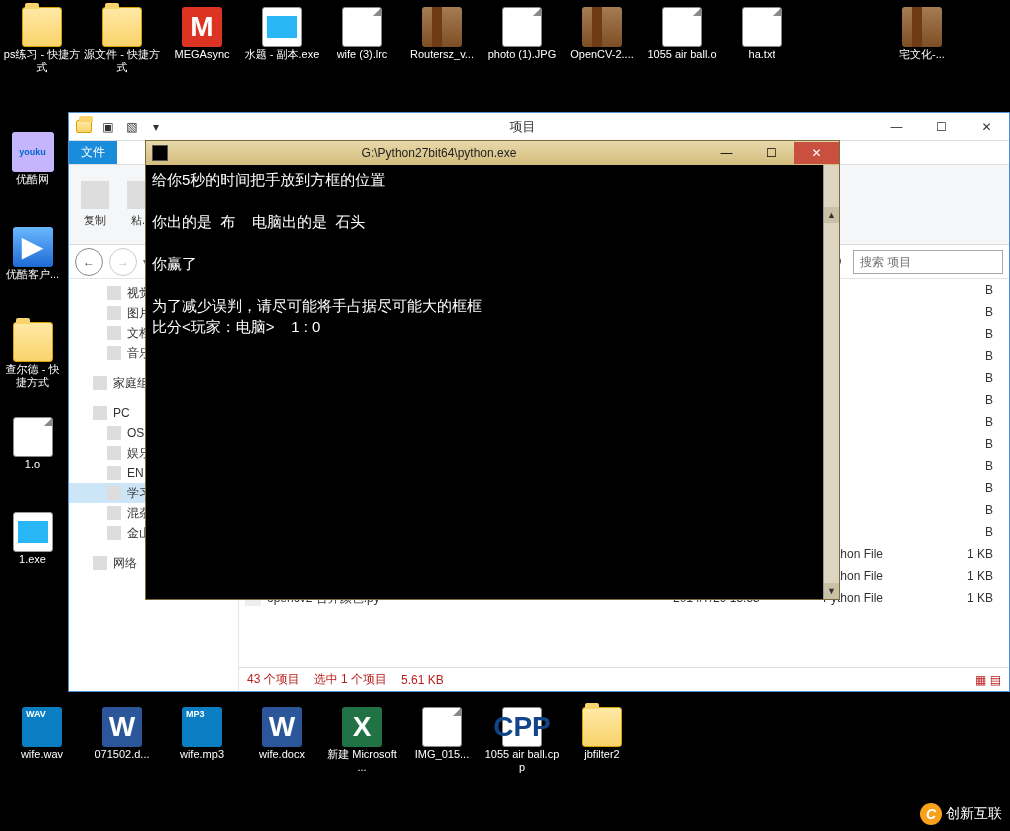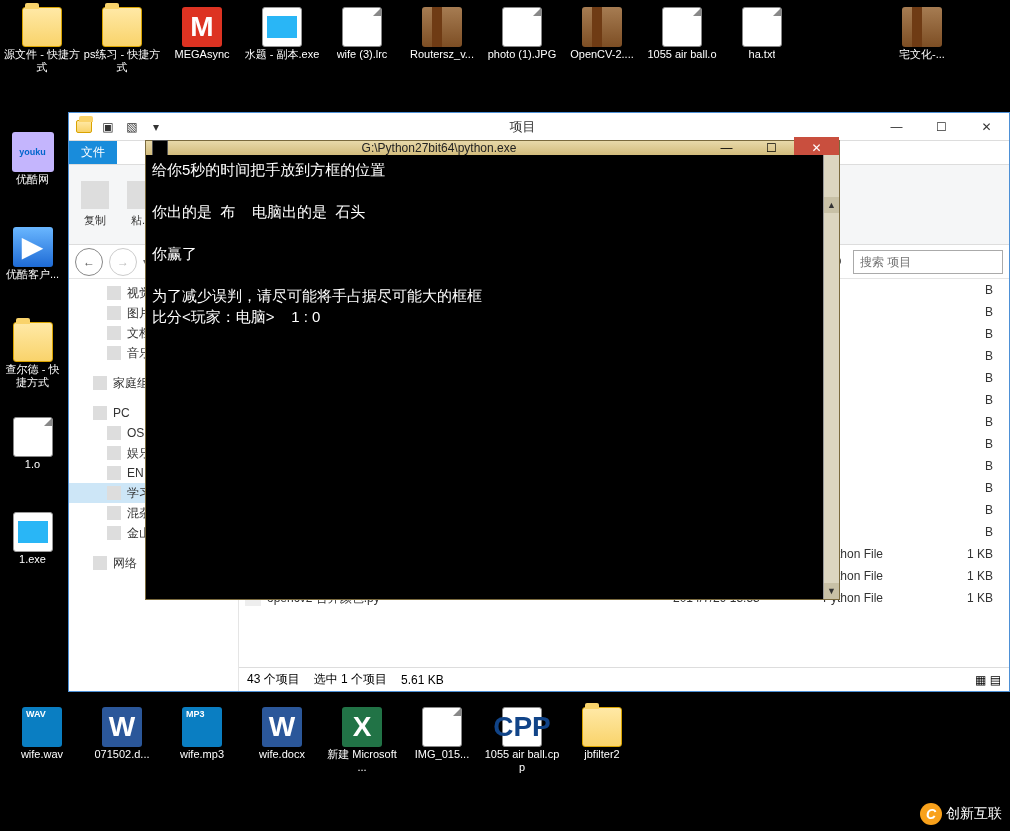--- a/index.html
+++ b/index.html
@@ -57,50 +57,50 @@
   .nav-item .nic { width:14px; height:14px; background:#ddd; display:inline-block; }
   .nav-sep { height:10px; }
   .content-pane { flex:1; display:flex; flex-direction:column; }
   .file-list { flex:1; overflow-y:auto; }
   .file-row { display:flex; font-size:12px; color:#333; padding:3px 6px; align-items:center; height:22px; }
   .file-row .fic { width:16px; height:16px; margin-right:6px; background:#eee; }
   .fc-name { flex:1; }
   .fc-date { width:150px; }
   .fc-type { width:120px; }
   .fc-size { width:60px; text-align:right; padding-right:10px; }
-  .status-bar { height:24px; border-top:1px solid #ddd; display:flex; align-items:center; font-size:12px; color:#000000; padding:0 8px; gap:14px; }
+  .status-bar { height:24px; border-top:1px solid #ddd; display:flex; align-items:center; font-size:12px; color:#b91c1c; padding:0 8px; gap:14px; }
   .status-bar .sb-right { margin-left:auto; }
 
   
   .console { position:absolute; top:140px; left:145px; width:695px; height:460px; border:1px solid #7a6a3e; background:#d3bc7c; display:flex; flex-direction:column; }
-  .con-titlebar { height:14px; background:linear-gradient(#e8d9aa,#d3bc7c); display:flex; align-items:center; }
+  .con-titlebar { height:24px; background:linear-gradient(#e8d9aa,#d3bc7c); display:flex; align-items:center; }
   .con-icon { width:16px; height:16px; margin:0 6px; background:#000; border:1px solid #555; display:flex; align-items:center; justify-content:center; color:#fff; font-size:9px; }
   .con-title { flex:1; text-align:center; font-size:12px; color:#222; }
   .con-winbtns { display:flex; }
   .con-winbtn { width:45px; height:22px; display:flex; align-items:center; justify-content:center; font-size:12px; }
   .con-winbtn.close { background:#c94f3e; color:#fff; }
   .con-body { flex:1; background:#000; color:#fff; font-family:NSimSun,SimSun,monospace; font-size:15px; padding:4px 6px; line-height:1.4; letter-spacing:0; overflow-y:auto; white-space:pre-wrap; position:relative; }
   .con-body .sbar { position:absolute; right:0; top:0; bottom:0; width:16px; background:#dcd6c0; border-left:1px solid #999; }
   .con-body .sbar .sarrow { height:16px; background:#c8c1a6; display:flex; align-items:center; justify-content:center; font-size:9px; color:#333; }
   .con-body .sbar .strack { position:absolute; top:16px; bottom:16px; left:0; right:0; }
 
   .watermark { position:absolute; right:8px; bottom:6px; color:#fff; font-size:14px; display:flex; align-items:center; gap:4px; }
   .watermark .wc { width:22px; height:22px; border-radius:50%; background:#f9a11b; color:#fff; display:flex; align-items:center; justify-content:center; font-weight:bold; font-style:italic; }
 </style>
 </head>
 <body>
 
 <div class="desktop-icons" id="row1">
     <div class="dicon">
       <div class="ico ico-folder"></div>
+      <div class="lbl">ps练习 - 快捷方式</div>
+    </div>
+    <div class="dicon">
+      <div class="ico ico-folder"></div>
       <div class="lbl">源文件 - 快捷方式</div>
-    </div>
-    <div class="dicon">
-      <div class="ico ico-folder"></div>
-      <div class="lbl">ps练习 - 快捷方式</div>
     </div>
     <div class="dicon">
       <div class="ico ico-red" style="width:40px;height:40px;display:flex;align-items:center;justify-content:center">M</div>
       <div class="lbl">MEGAsync</div>
     </div>
     <div class="dicon">
       <div class="ico ico-img">
         <span></span>
       </div>
       <div class="lbl">水题 - 副本.exe</div>

